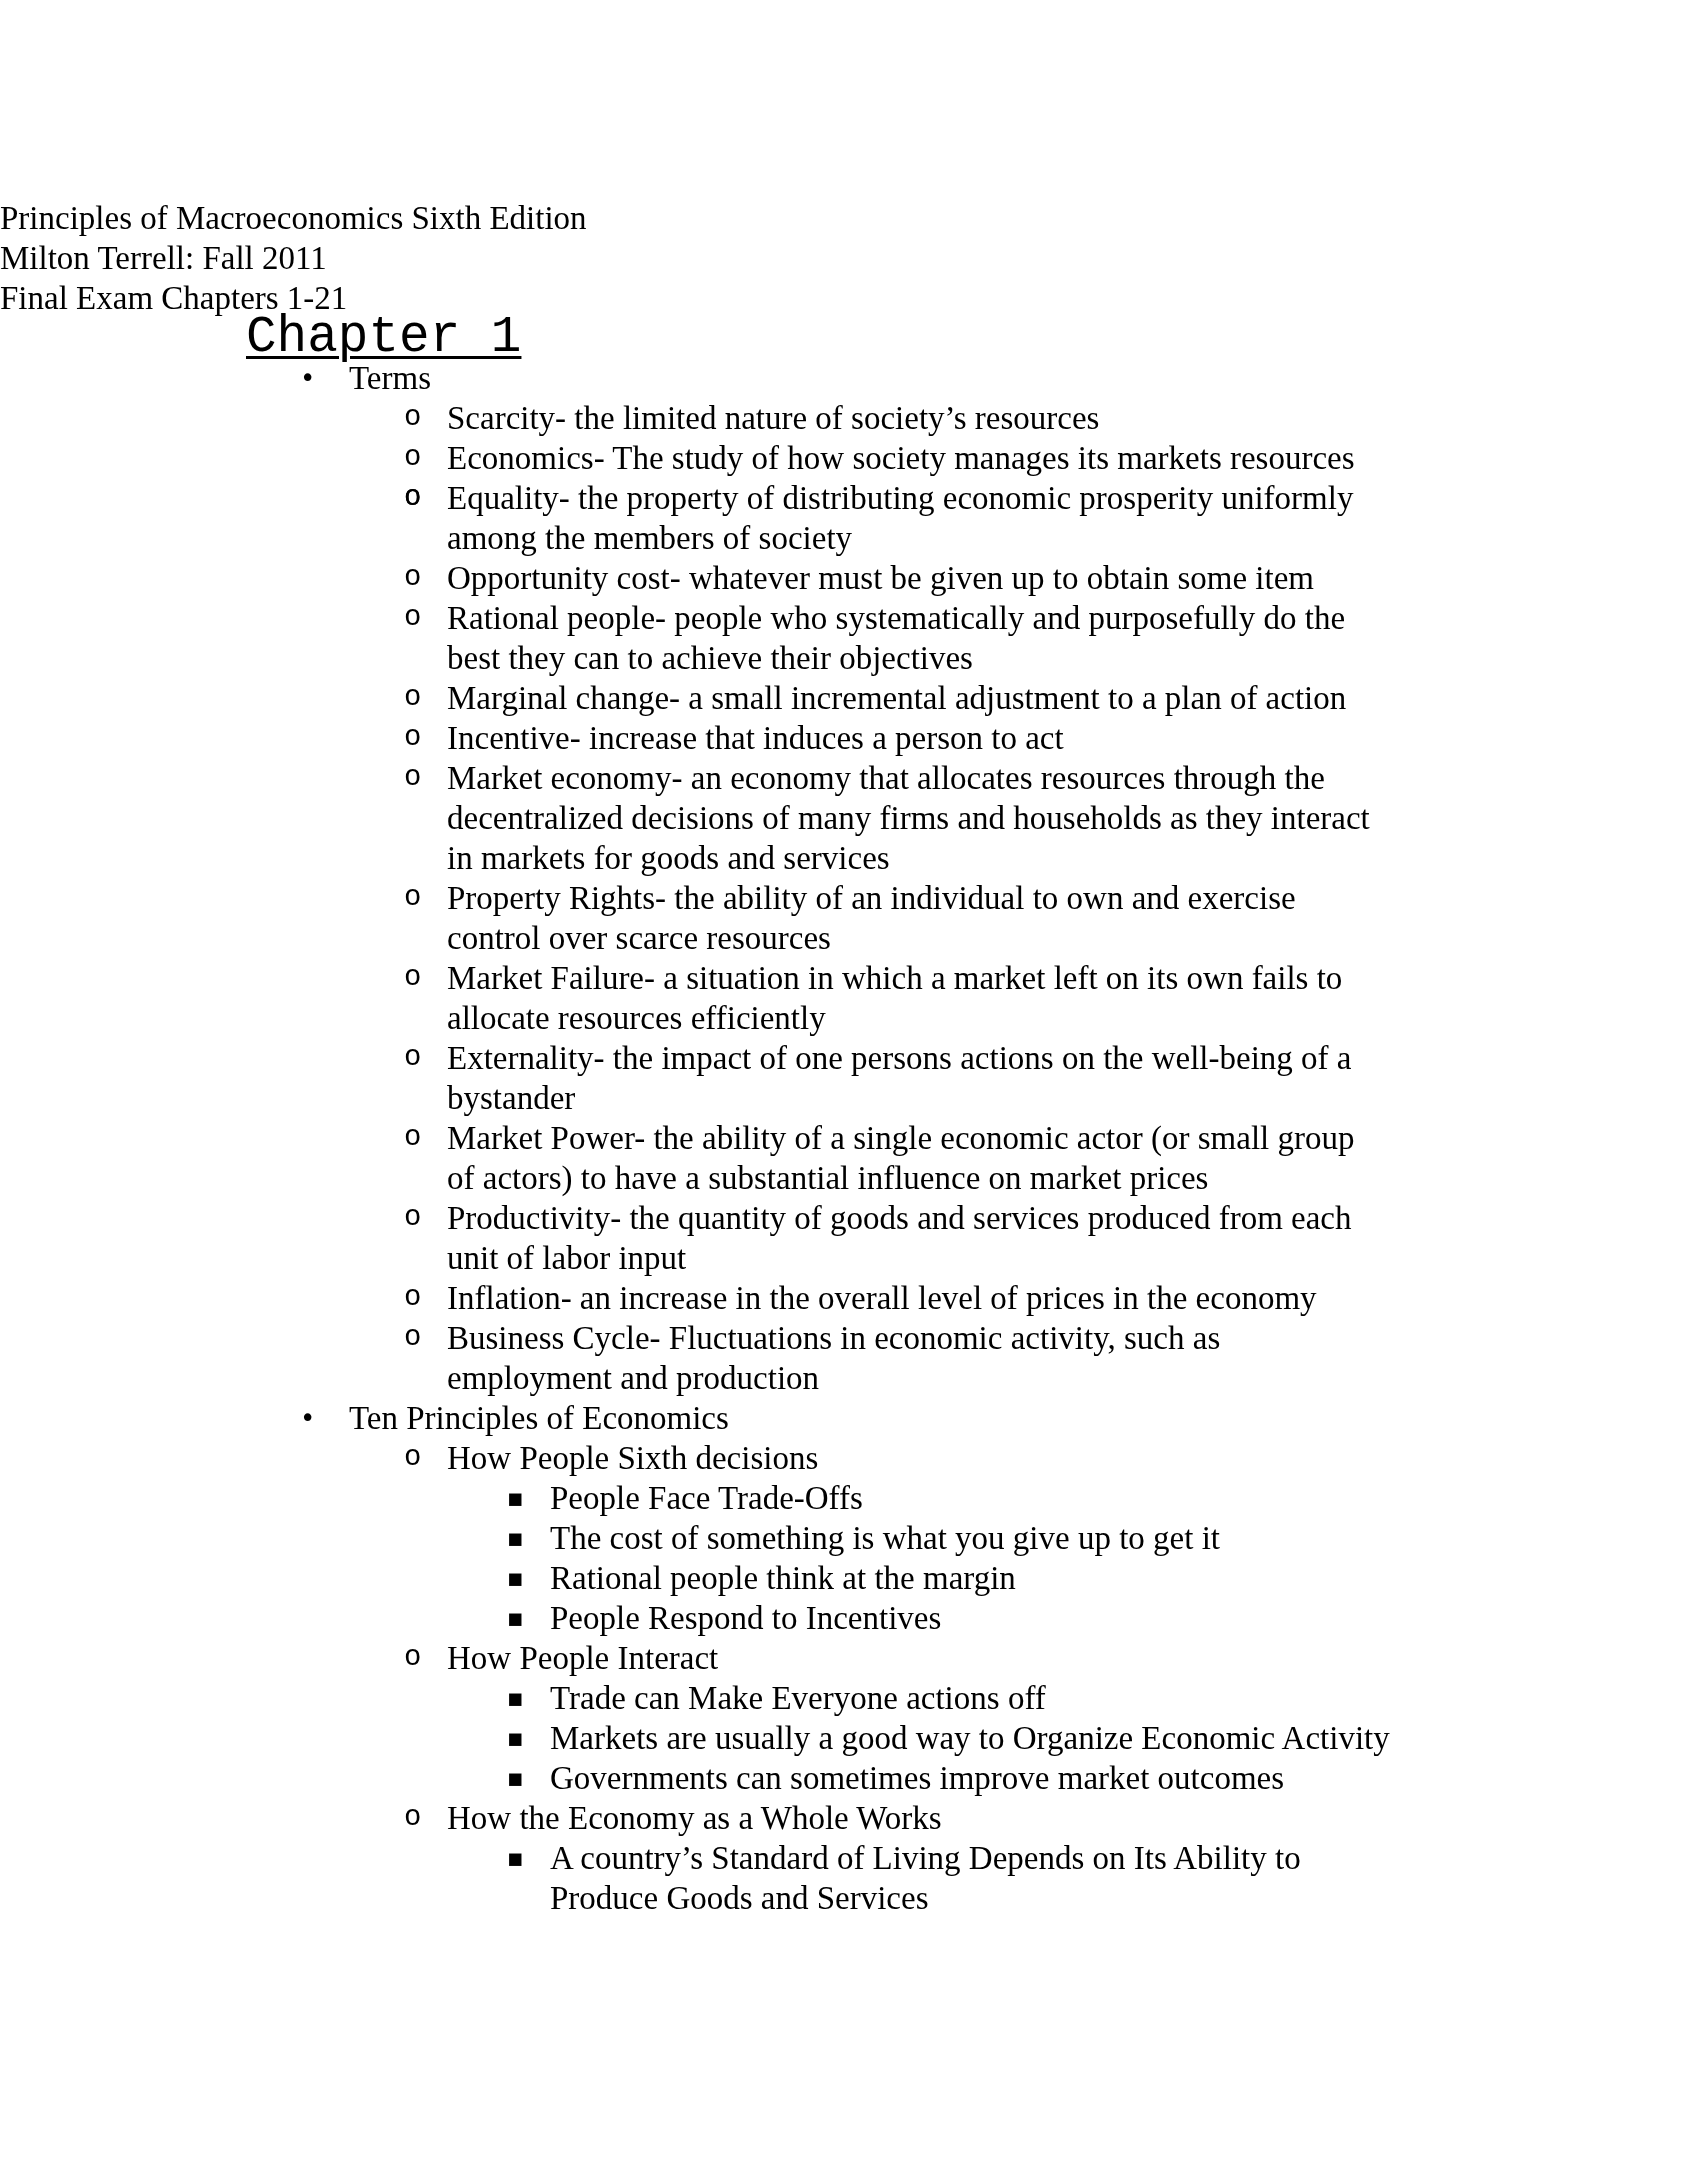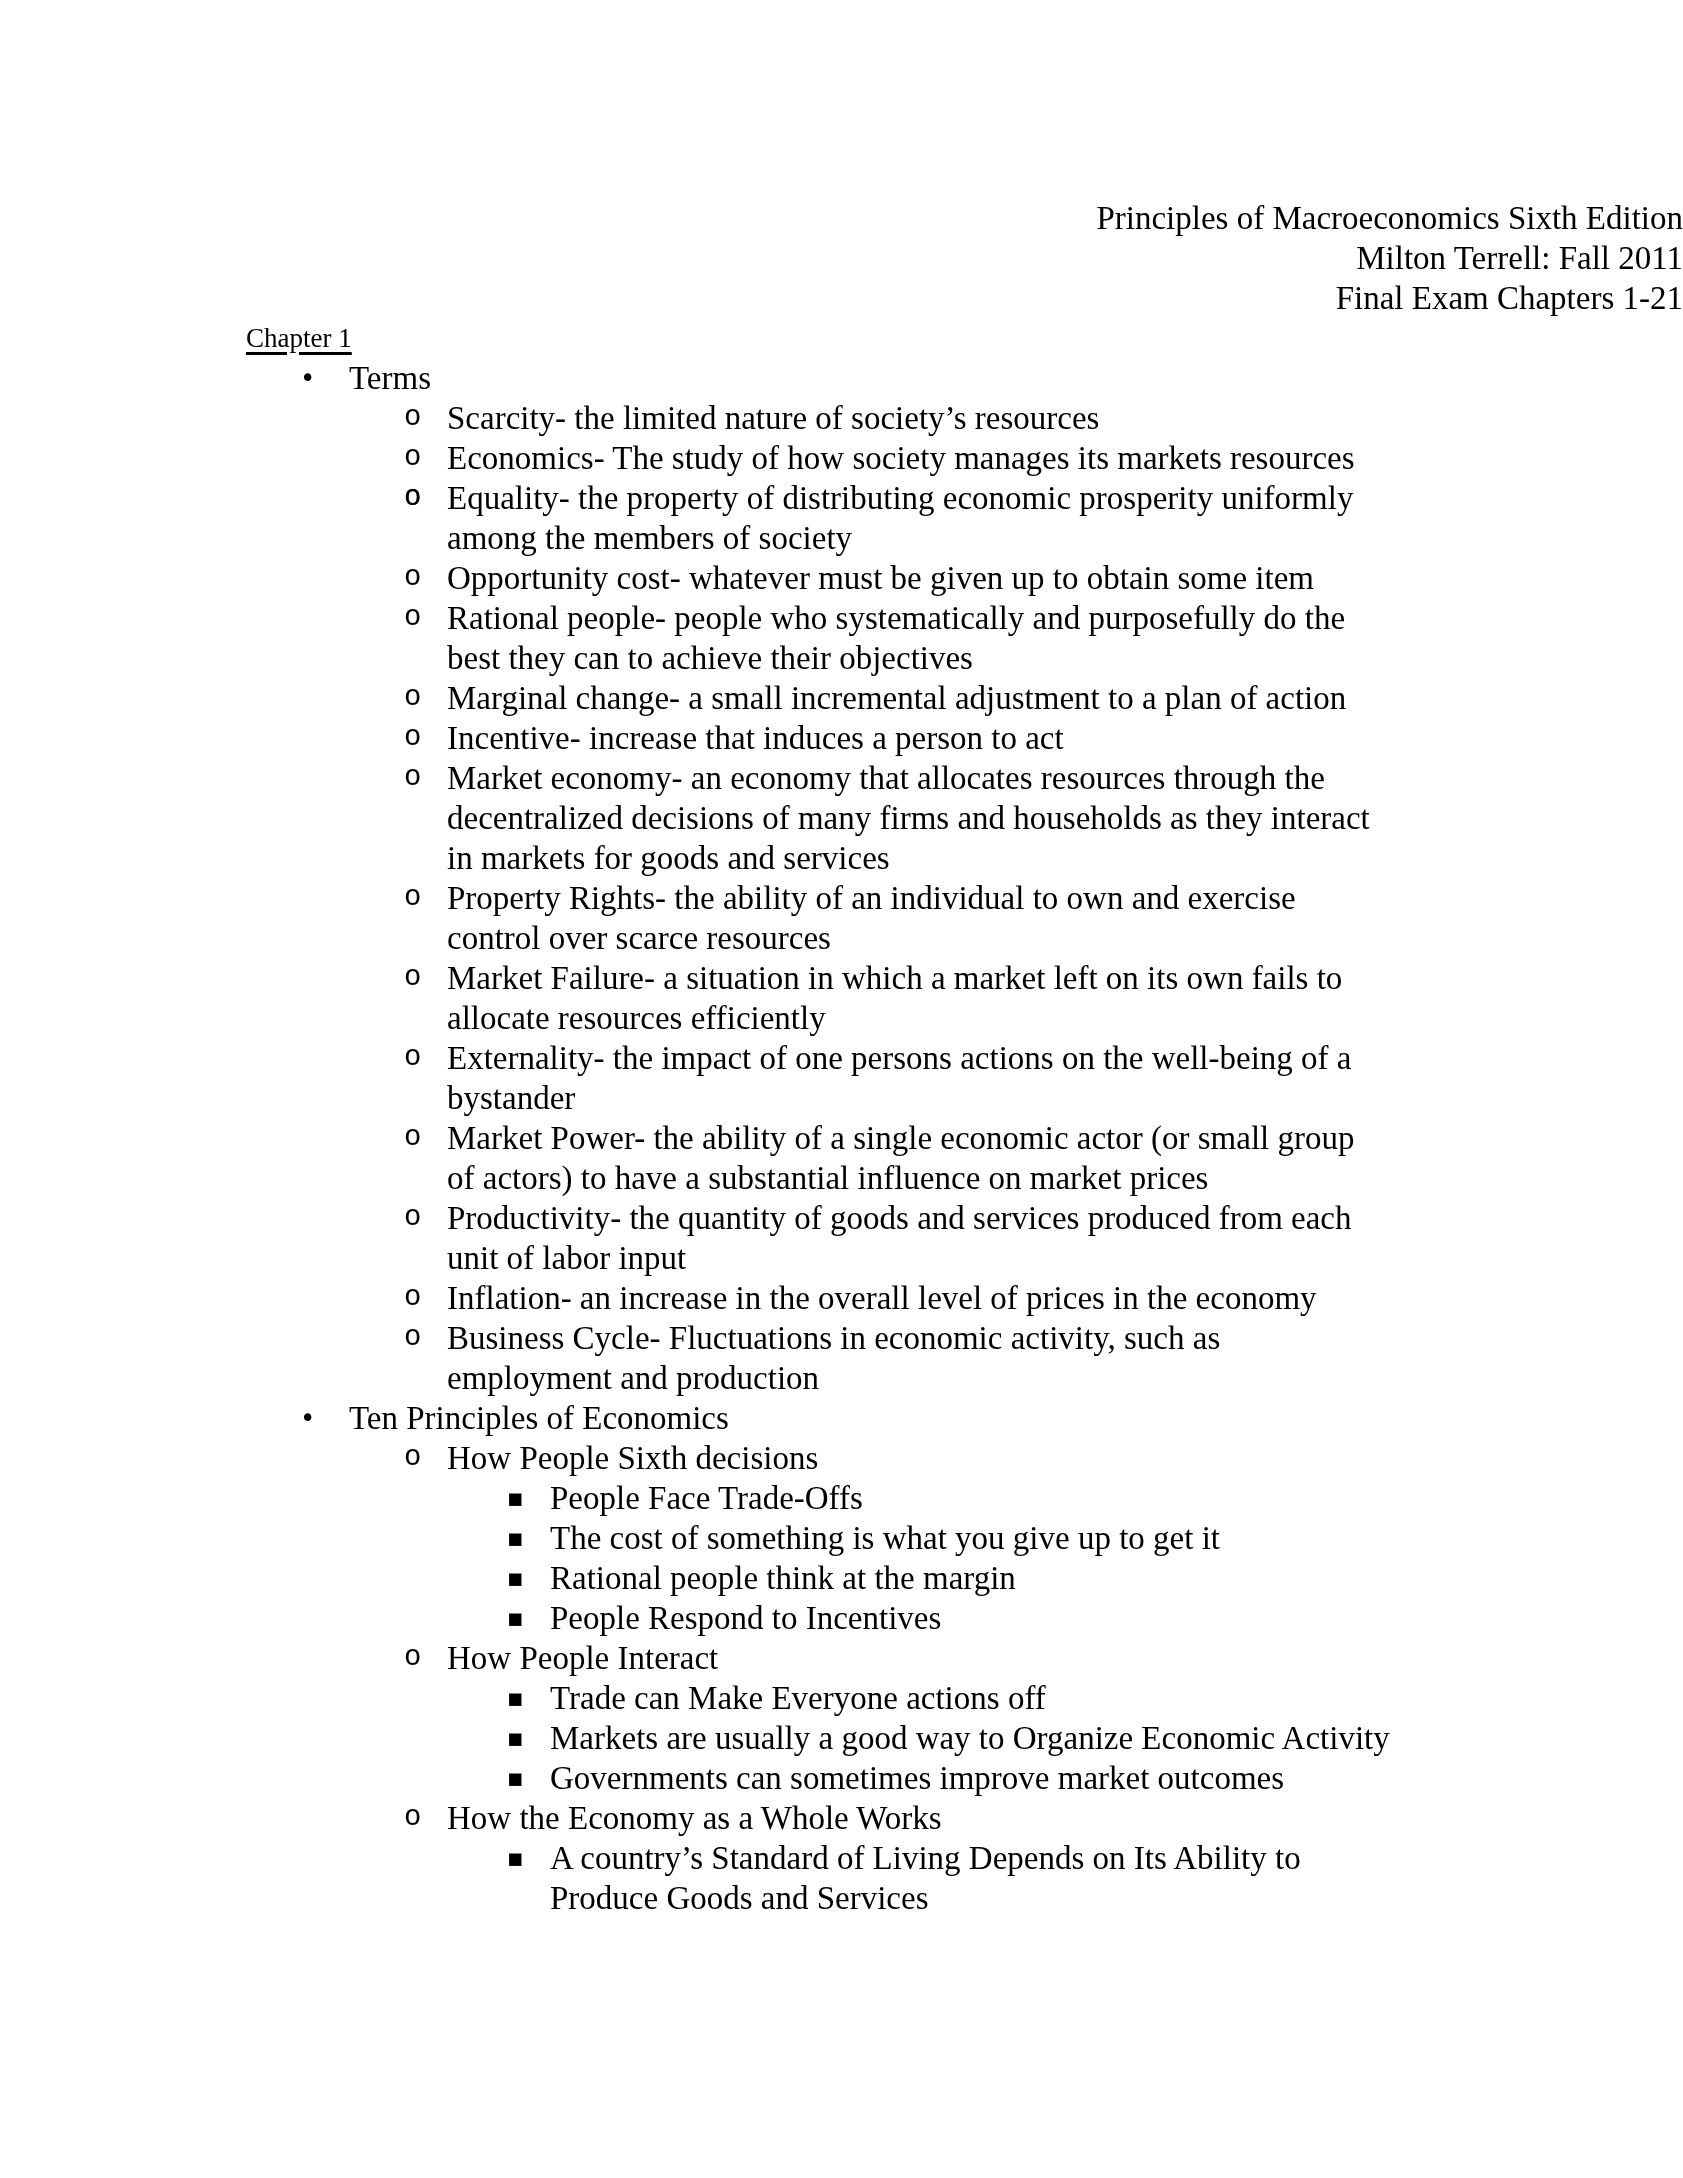--- a/index.html
+++ b/index.html
@@ -5,25 +5,25 @@
   * { margin: 0; padding: 0; box-sizing: border-box; }
   html, body { background: #ffffff; }
   body {
     width: 1683px; height: 2178px;
     font-family: "Liberation Serif", serif;
     font-size: 33px; line-height: 40px;
     color: #000000;
     overflow: hidden;
   }
   .page { position: relative; width: 1683px; height: 2178px; padding-top: 198px; }
-  .doc-header { text-align: right; }
+  .doc-header { text-align: left; }
   .title-line { line-height: 40px; }
   .chapter-heading {
     margin-left: 246px;
-    font-size: 27px; line-height: 40px; font-weight: normal;
+    font-size: 51px; line-height: 40px; font-weight: normal; font-family: Liberation Mono, monospace;
   }
   .chapter-heading .hl {
     text-decoration: underline;
     text-decoration-thickness: 3px;
     text-underline-offset: 5px;
   }
   .li { position: relative; padding-right: 149px; }
   .li .txt { display: block; white-space: pre-line; }
   .l1 { padding-left: 349px; }
   .l2 { padding-left: 447px; }

